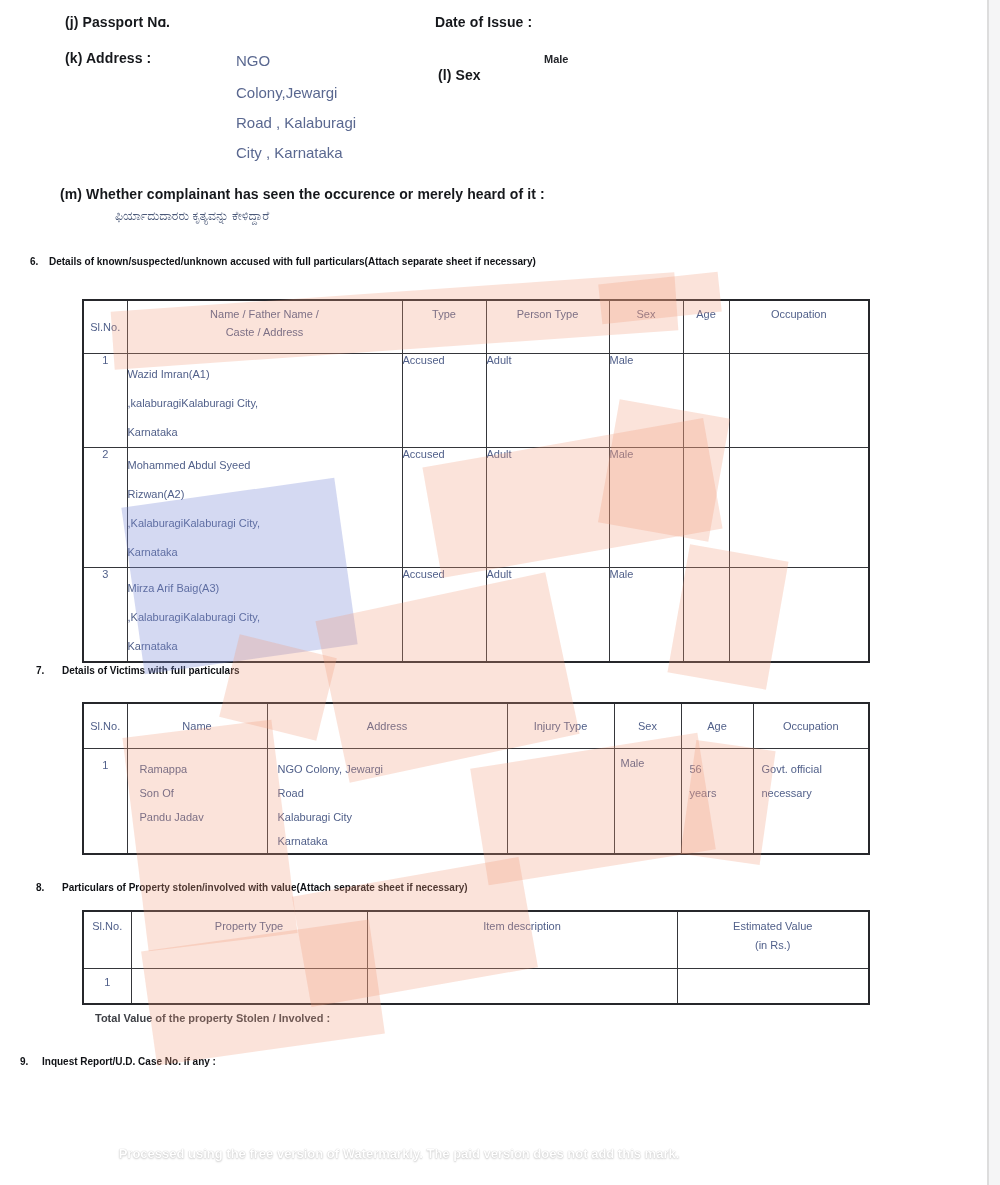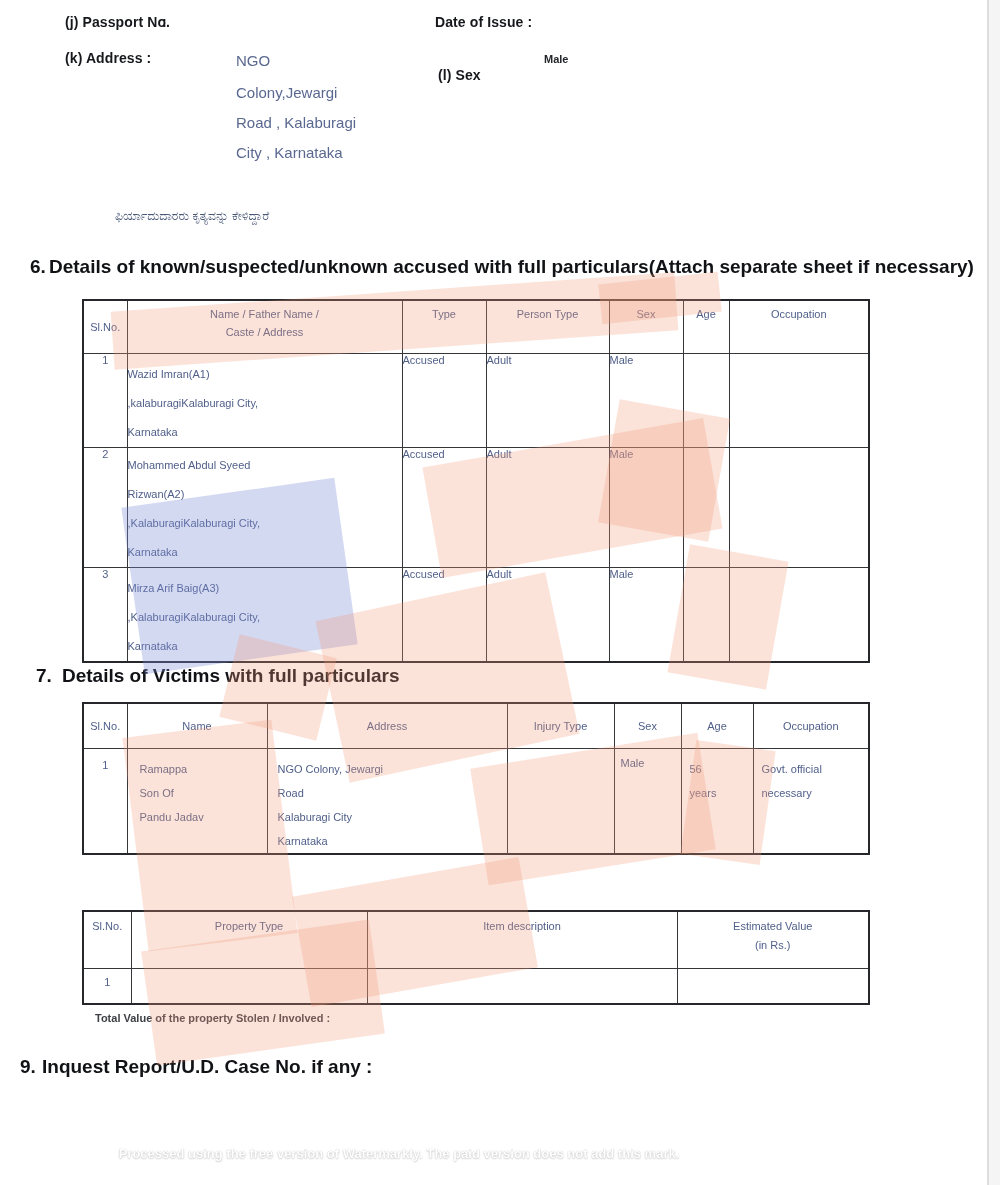--- a/index.html
+++ b/index.html
@@ -5,21 +5,21 @@
   html,body{margin:0;padding:0;background:#ffffff;}
   .page{
     position:relative;width:1000px;height:1185px;background:#ffffff;
     font-family:"Liberation Sans","DejaVu Sans",sans-serif;overflow:hidden;
   }
   .abs{position:absolute;}
   .lbl{font-size:14px;font-weight:bold;color:#16181c;letter-spacing:.1px;}
   .val{font-size:15px;color:#5a6890;}
   .small-bold{font-size:11px;font-weight:bold;color:#23252a;}
   .kannada{font-size:12.5px;color:#4a5878;}
-  .heading{font-size:19px;font-weight:bold;color:#101216;white-space:nowrap;}
+  .heading{font-size:10px;font-weight:bold;color:#101216;white-space:nowrap;}
   .heading .num{display:inline-block;}
   
   .doc-table{border-collapse:collapse;table-layout:fixed;background:transparent;}
   .doc-table td,.doc-table th{
     border:1.5px solid #35363a;padding:0;vertical-align:top;overflow:hidden;
     font-size:11px;color:#51608a;font-weight:normal;
   }
   .doc-table{border:2px solid #26272b;}
   .hd{color:#55504e;font-weight:bold;text-align:center;}
   .slno{color:#6a5a58;font-weight:bold;text-align:center;}
@@ -57,20 +57,21 @@
 
     <span class="abs lbl" style="left:65px;top:50px;">(k) Address :</span>
     <span class="abs val" style="left:236px;top:52px;">NGO</span>
     <span class="abs val" style="left:236px;top:84px;">Colony,Jewargi</span>
     <span class="abs val" style="left:236px;top:114px;">Road , Kalaburagi</span>
     <span class="abs val" style="left:236px;top:144px;">City , Karnataka</span>
 
     <span class="abs lbl" style="left:438px;top:67px;">(l) Sex</span>
     <span class="abs small-bold" style="left:544px;top:53px;">Male</span>
 
+    <span class="abs lbl" style="left:60px;top:186px;">(m) Whether complainant has seen the occurence or merely heard of it :</span>
     <span class="abs kannada" style="left:115px;top:209px;">ಫಿರ್ಯಾದುದಾರರು ಕೃತ್ಯವನ್ನು ಕೇಳಿದ್ದಾರೆ</span>
 
     <div class="abs heading" style="left:30px;top:256px;">
       <span class="num" style="width:19px;">6.</span><span>Details of known/suspected/unknown accused with full particulars(Attach separate sheet if necessary)</span>
     </div>
 
     <table class="doc-table abs" style="left:82px;top:299px;width:786px;">
       <colgroup>
         <col style="width:44px">
           <col style="width:275px">
@@ -180,20 +181,23 @@
           <div>years</div>
         </td>
         <td class="t7-lines" style="padding:8px 0 0 8px;">
           <div>Govt. official</div>
           <div>necessary</div>
         </td>
       </tr>
     </tbody>
       </table>
 
+    <div class="abs heading" style="left:36px;top:882px;">
+      <span class="num" style="width:26px;">8.</span><span>Particulars of Property stolen/involved with value(Attach separate sheet if necessary)</span>
+    </div>
 
     <table class="doc-table abs" style="left:82px;top:910px;width:786px;">
       <colgroup>
         <col style="width:48px">
           <col style="width:236px">
           <col style="width:310px">
           <col style="width:192px">
       </colgroup>
       <tbody>
           <tr style="height:57px;">

